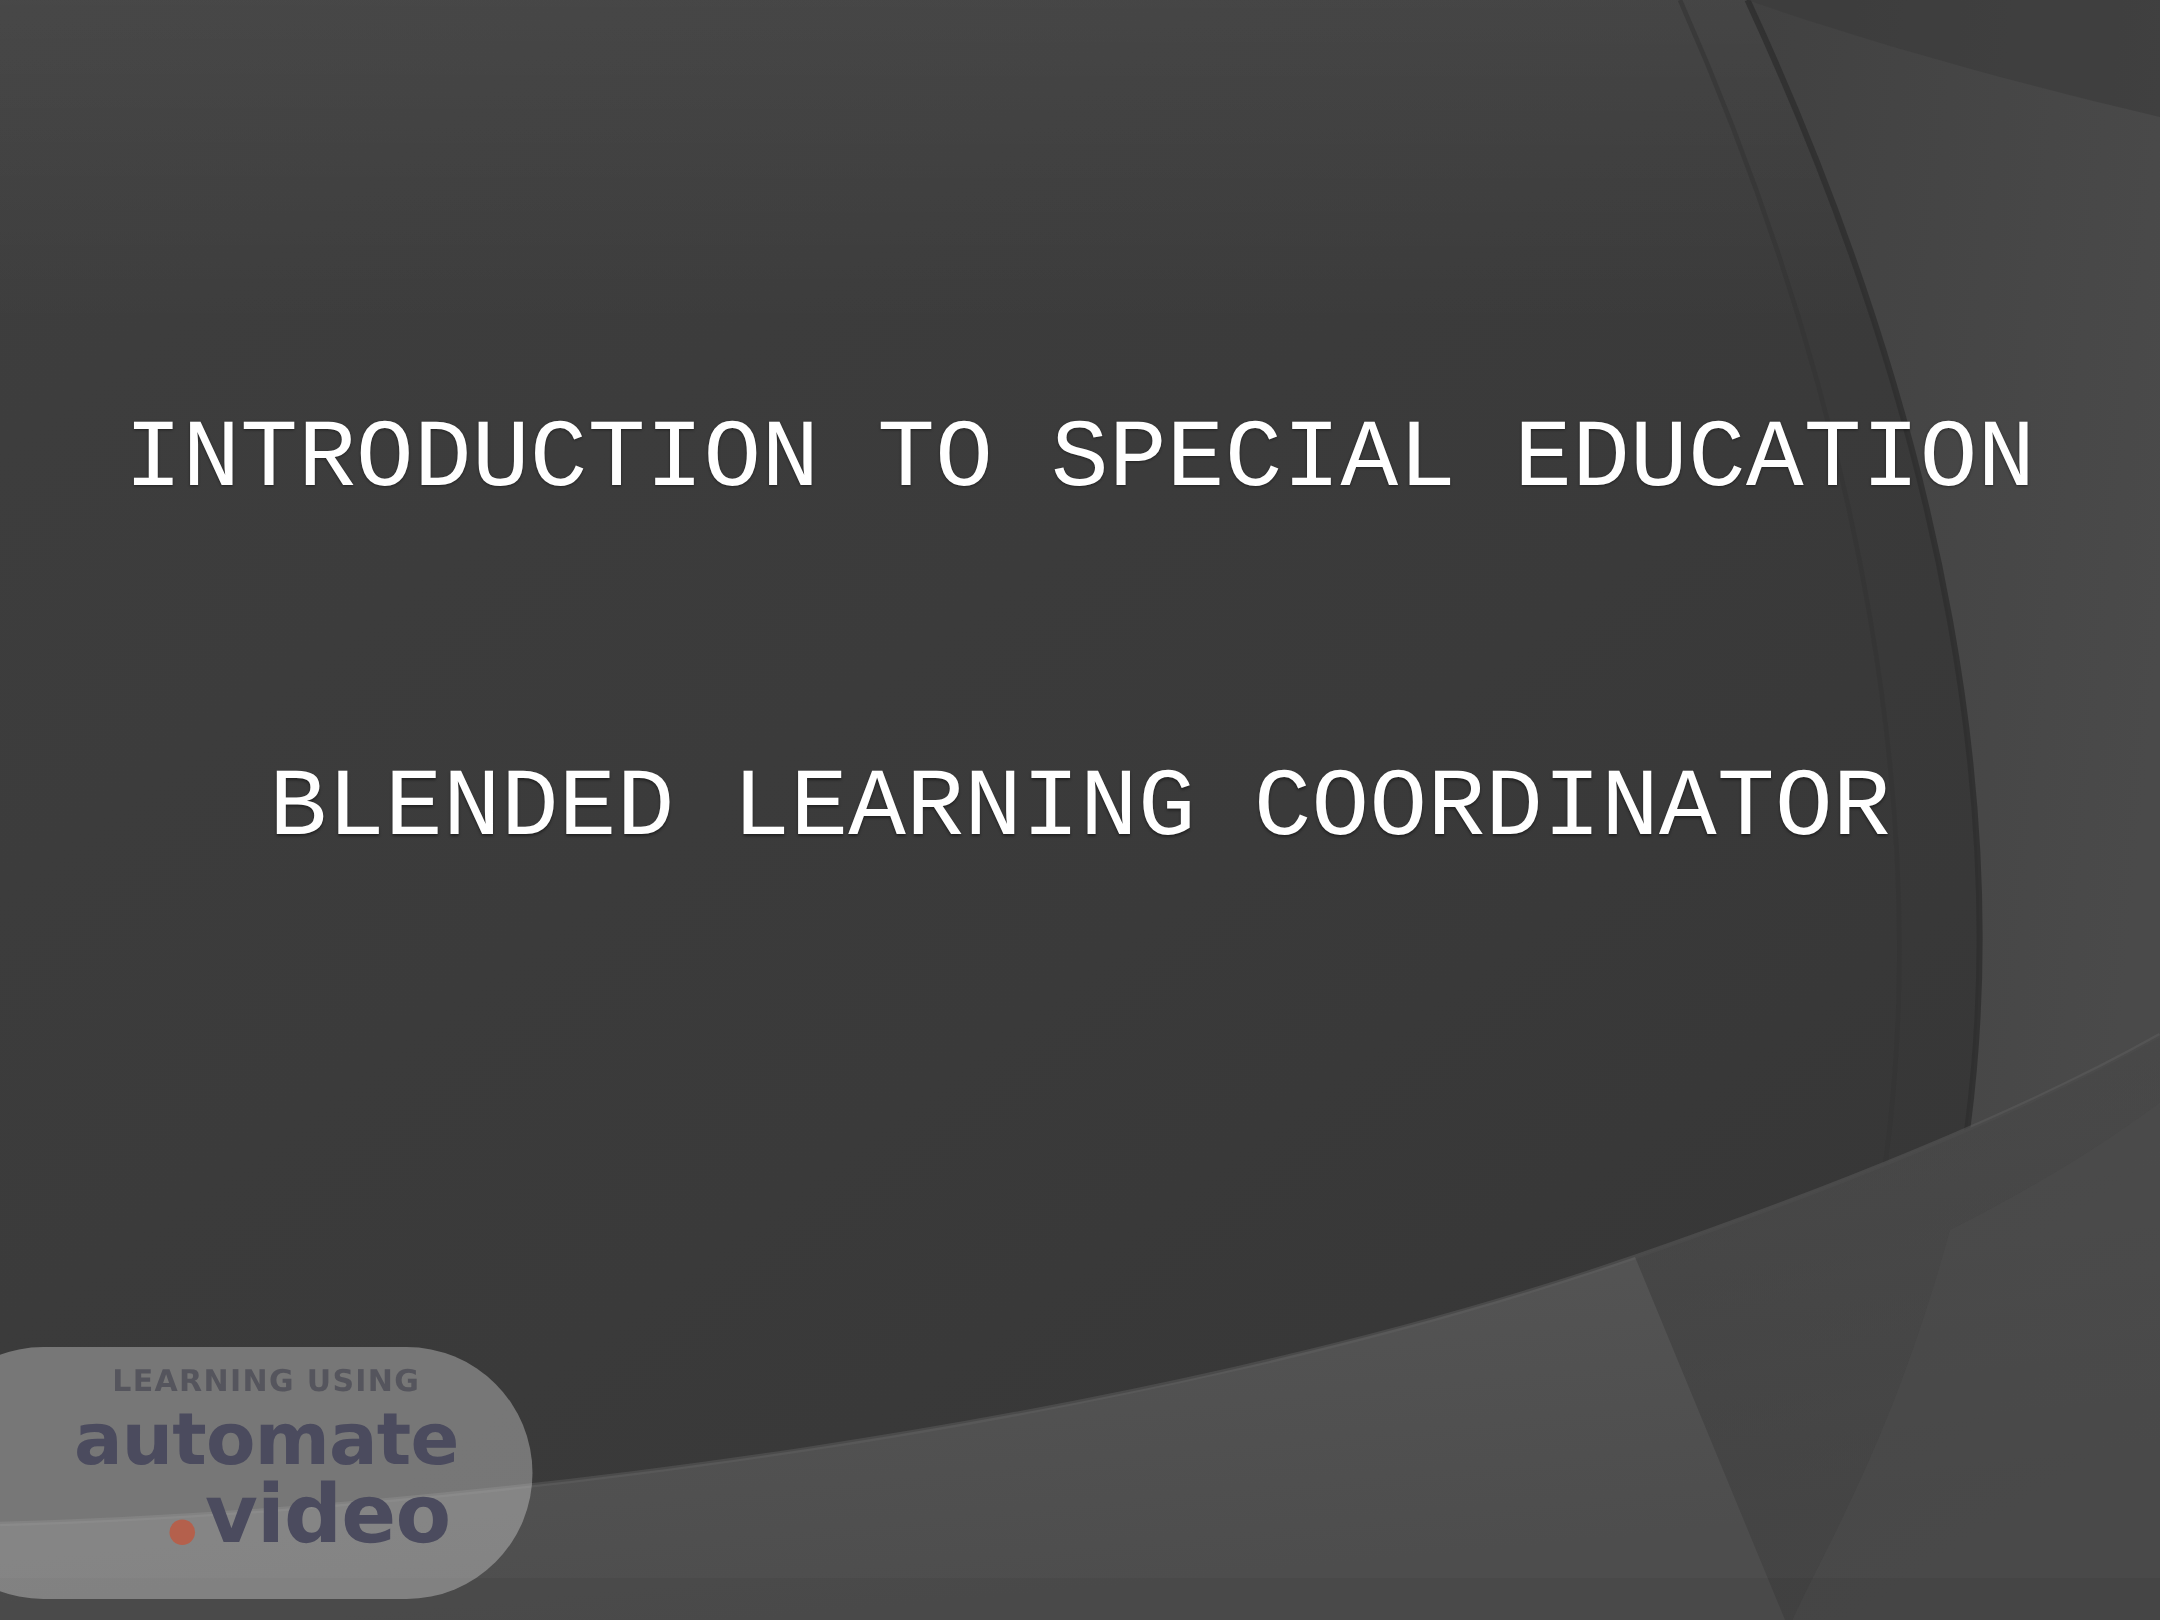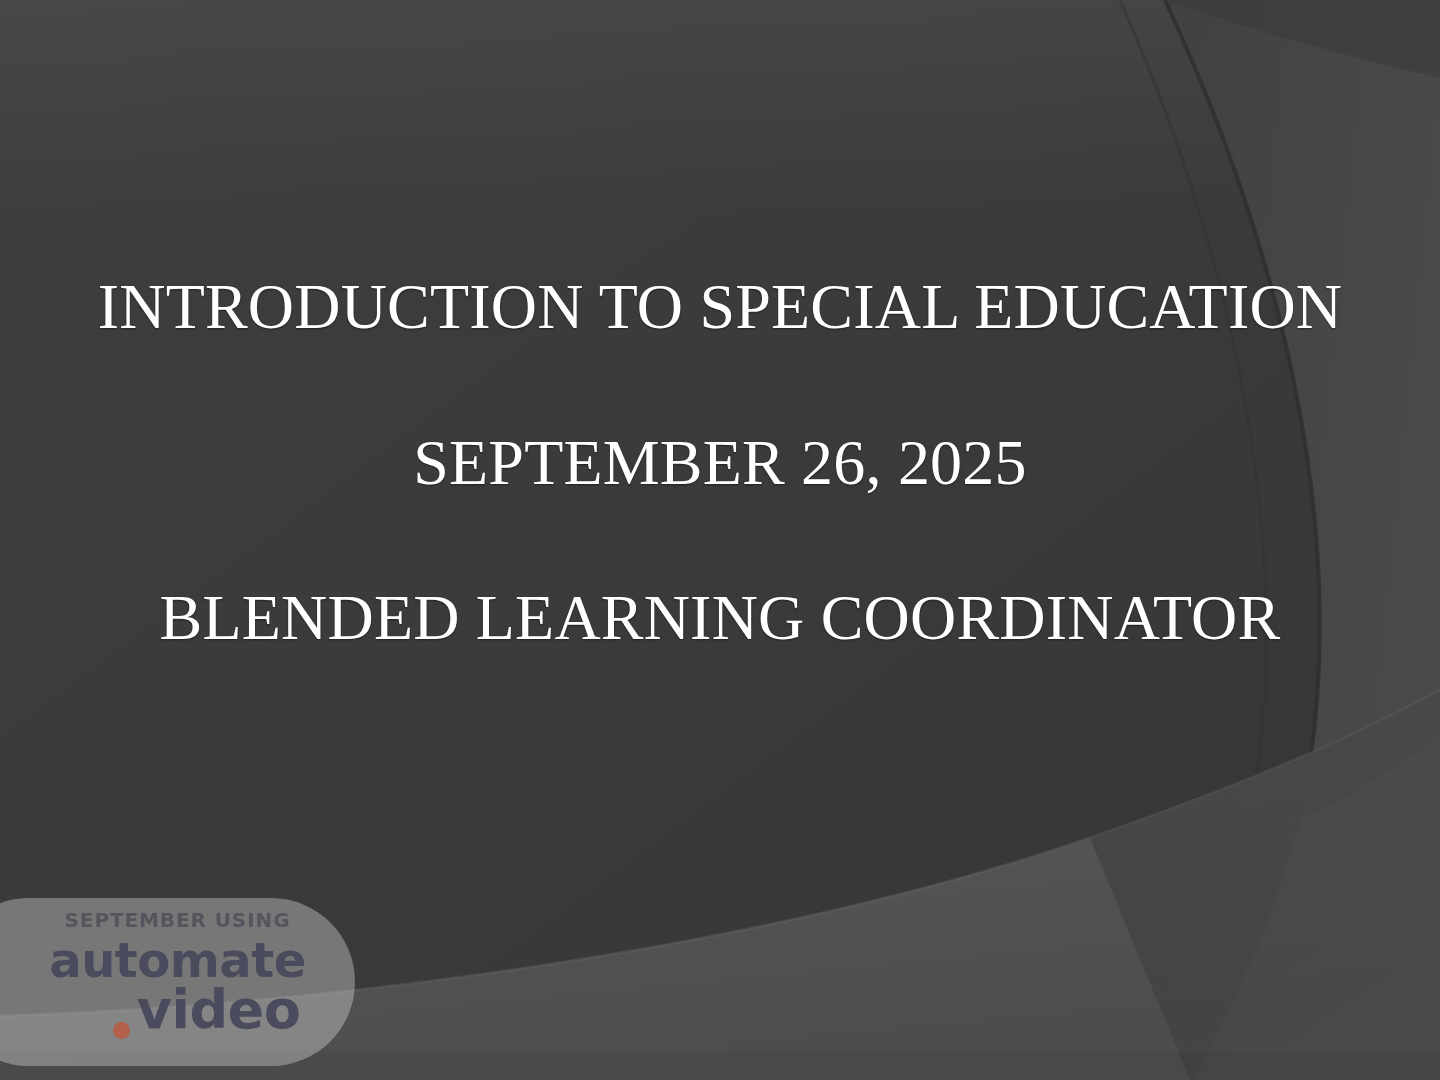--- a/index.html
+++ b/index.html
@@ -41,21 +41,21 @@
     align-items: center;
     justify-content: flex-start;
     padding-top: 268px;
     box-sizing: border-box;
     z-index: 5;
     pointer-events: none;
   }
 
   .tline {
     color: #ffffff;
-    font-family: Liberation Serif, serif;
+    font-family: Liberation Mono, monospace;
     font-weight: 400;
     font-size: 64px;
     line-height: 78px;
     letter-spacing: 0.2px;
     white-space: nowrap;
     text-align: center;
     text-shadow: 0 1px 2px rgba(0,0,0,0.45);
   }
   .tline.blank {
     height: 78px;
@@ -102,21 +102,21 @@
     font-family: "DejaVu Sans", sans-serif;
     font-weight: bold;
     font-size: 48px;
     letter-spacing: -0.5px;
     color: #4b4b5e;
     line-height: 58px;
     margin-top: -2px;
   }
   #wm-video-row {
     display: flex;
-    align-items: flex-end;
+    align-items: center;
     justify-content: center;
     margin-top: -8px;
     margin-left: 58px;
   }
   #wm-dot {
     width: 17px;
     height: 17px;
     border-radius: 50%;
     background: #b4604c;
     margin-right: 7px;
@@ -182,28 +182,27 @@
     <path d="M1440,690 C1360,735 1240,786 1090,838 L1190,1080 L1440,1080 Z" fill="url(#gradDarkWedge)" fill-opacity="0.45"></path>
 
     <path d="M1300,820 C1262,960 1215,1035 1195,1080 L1440,1080 L1440,735 C1400,765 1350,795 1300,820 Z" fill="#4c4c4c" fill-opacity="0.55"></path>
 
     <rect x="0" y="1052" width="1440" height="28" fill="#000000" fill-opacity="0.05"></rect>
   </svg>
 
   <div id="title-block">
     <div class="tline">INTRODUCTION TO SPECIAL EDUCATION</div>
     <div class="tline blank"></div>
-    <div class="tline">SEPTEMBER 26, 2025</div>
     <div class="tline blank"></div>
     <div class="tline tight">BLENDED LEARNING COORDINATOR</div>
   </div>
 
   <div id="watermark">
     <div id="wm-inner">
-      <div id="wm-converted">SEPTEMBER USING</div>
+      <div id="wm-converted">LEARNING USING</div>
       <div id="wm-automate">automate</div>
       <div id="wm-video-row">
         <span id="wm-dot"></span>
         <span id="wm-video">video</span>
       </div>
     </div>
   </div>
 
 </div>
 

